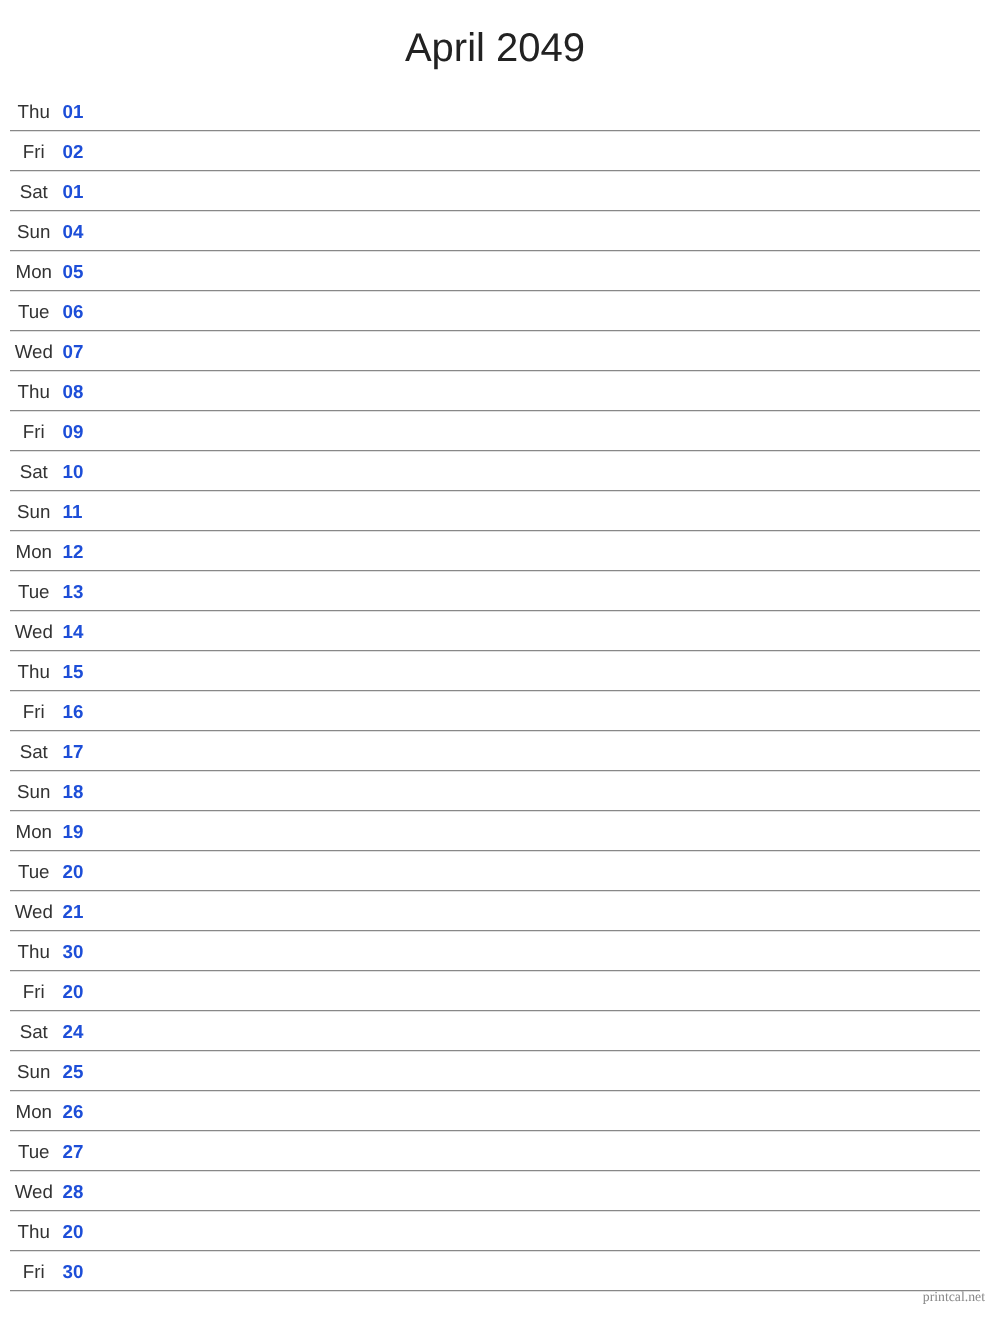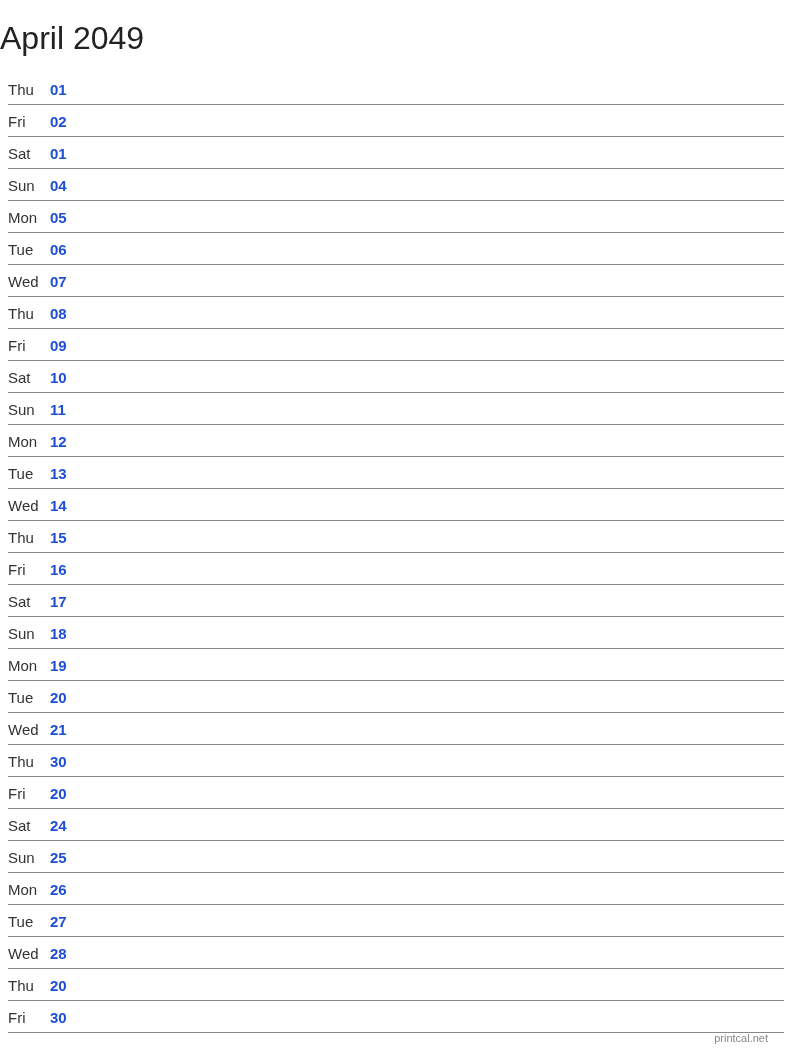--- a/index.html
+++ b/index.html
@@ -10,21 +10,21 @@
 
     body {
       width: 792px;
       min-height: 1056px;
       background: #ffffff;
       font-family: Arial, Helvetica, sans-serif;
       position: relative;
     }
 
     .page-title {
-      text-align: left;
+      text-align: center;
       font-size: 32px;
       font-weight: normal;
       padding: 20px 0 16px 0;
       color: #222222;
     }
 
     .calendar-list {
       width: 100%;
       padding: 0 8px;
     }
@@ -35,21 +35,21 @@
       padding-bottom: 4px;
       margin-bottom: 0;
       border-bottom: 1px solid #888888;
       min-height: 32px;
     }
 
     .day-name {
       width: 42px;
       font-size: 15px;
       color: #333333;
-      text-align: left;
+      text-align: center;
       padding-right: 4px;
       flex-shrink: 0;
       padding-bottom: 2px;
     }
 
     .day-number {
       width: 32px;
       font-size: 15px;
       font-weight: bold;
       color: #1d4ed8;
@@ -59,23 +59,24 @@
       padding-bottom: 2px;
     }
 
     .day-line {
       flex: 1;
     }
 
     .footer {
       position: absolute;
       bottom: 12px;
-      right: 24px;
+      right: 4px;
       font-size: 11px;
       color: #888888;
+      font-family: Liberation Serif, serif;
     }
   </style>
 </head>
 <body>
 
 <h1 class="page-title">April 2049</h1>
 
 <div class="calendar-list" id="calendar-container">
 <div class="calendar-row">
       <span class="day-name">Thu</span>

